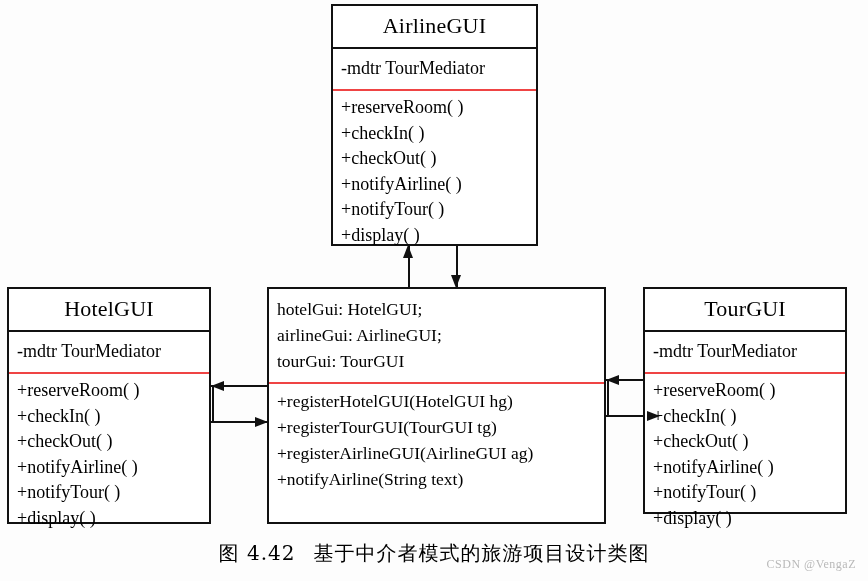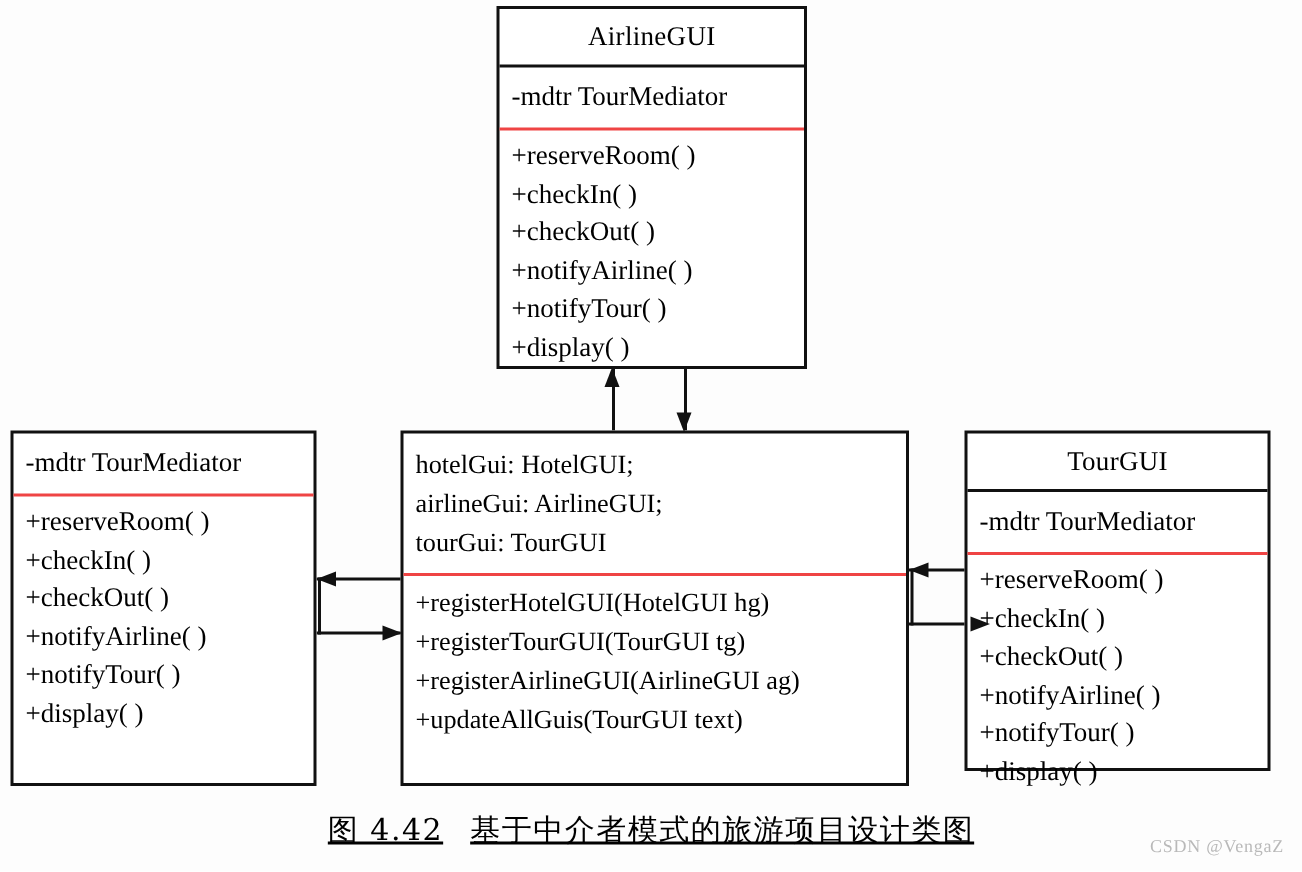--- a/index.html
+++ b/index.html
@@ -28,21 +28,21 @@
   .uml-class {
     position: absolute;
     box-sizing: border-box;
     border: 2px solid #111111;
     background: #ffffff;
     z-index: 3;
   }
   .uml-title {
     box-sizing: border-box;
     text-align: center;
-    font-size: 18px;
+    font-size: 22px;
     line-height: 1.0;
     padding: 9px 4px 10px 4px;
     border-bottom: 2px solid #111111;
     white-space: nowrap;
     letter-spacing: .2px;
   }
   .uml-attrs {
     box-sizing: border-box;
     border-bottom: 2px solid #ef4444;
     padding: 7px 8px 8px 8px;
@@ -111,21 +111,20 @@
   #caption {
     position: absolute;
     left: 0;
     top: 540px;
     width: 868px;
     text-align: center;
     font-size: 20px;
     letter-spacing: 1px;
     font-family: "DejaVu Serif", "Liberation Serif", serif;
     z-index: 5;
-    text-decoration: underline;
   }
   #caption .cap-num { margin-right: 18px; }
 
   
   #watermark {
     position: absolute;
     right: 12px;
     top: 557px;
     font-size: 12px;
     color: #b9b9b9;
@@ -170,20 +169,21 @@
       <div class="row">+reserveRoom( )</div>
       <div class="row">+checkIn( )</div>
       <div class="row">+checkOut( )</div>
       <div class="row">+notifyAirline( )</div>
       <div class="row">+notifyTour( )</div>
       <div class="row">+display( )</div>
     </div>
   </div>
 
   <div class="uml-class" id="box-hotel">
+    <div class="uml-title">HotelGUI</div>
     <div class="uml-attrs">
       <div class="row">-mdtr TourMediator</div>
     </div>
     <div class="uml-ops">
       <div class="row">+reserveRoom( )</div>
       <div class="row">+checkIn( )</div>
       <div class="row">+checkOut( )</div>
       <div class="row">+notifyAirline( )</div>
       <div class="row">+notifyTour( )</div>
       <div class="row">+display( )</div>
@@ -193,21 +193,21 @@
   <div class="uml-class" id="box-mediator">
     <div class="uml-attrs wide">
       <div class="row">hotelGui: HotelGUI;</div>
       <div class="row">airlineGui: AirlineGUI;</div>
       <div class="row">tourGui: TourGUI</div>
     </div>
     <div class="uml-ops wide">
       <div class="row">+registerHotelGUI(HotelGUI hg)</div>
       <div class="row">+registerTourGUI(TourGUI tg)</div>
       <div class="row">+registerAirlineGUI(AirlineGUI ag)</div>
-      <div class="row">+updateAllGuis(TourGUI text)</div>
+      <div class="row">+notifyAirline(String text)</div>
     </div>
   </div>
 
   <div class="uml-class" id="box-tour">
     <div class="uml-title">TourGUI</div>
     <div class="uml-attrs">
       <div class="row">-mdtr TourMediator</div>
     </div>
     <div class="uml-ops">
       <div class="row">+reserveRoom( )</div>

